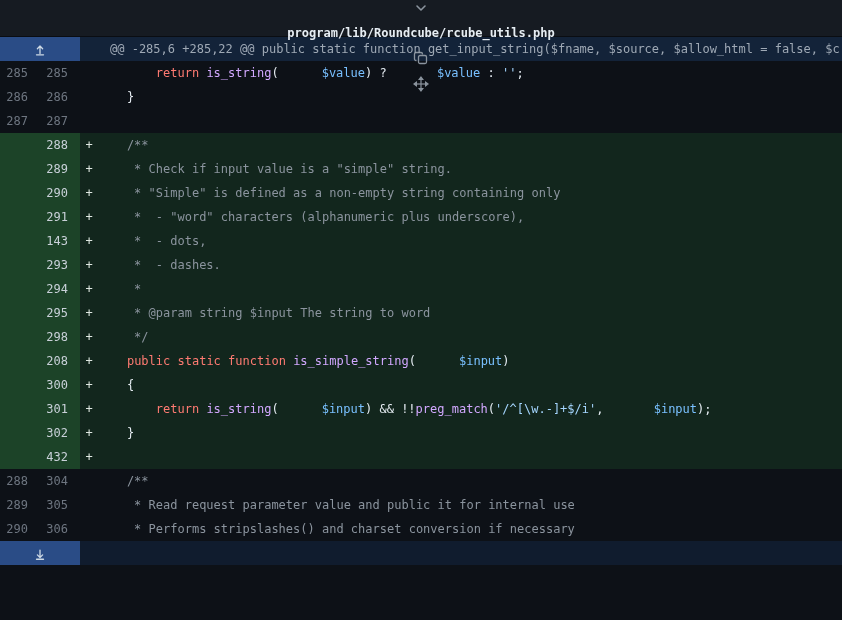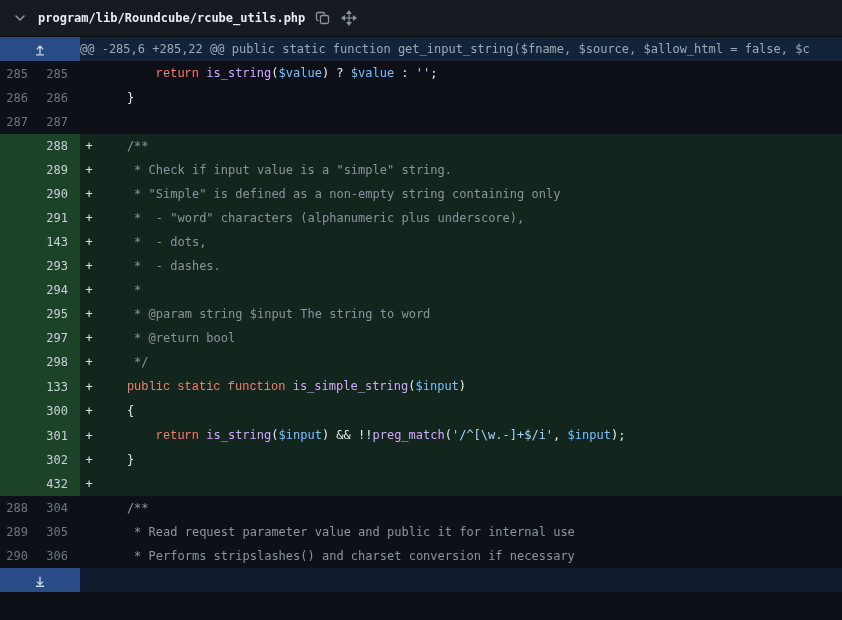--- a/index.html
+++ b/index.html
@@ -6,37 +6,37 @@
     --page-bg:#0d1117; --header-bg:#161b22; --hunk-bg:#132339; --hunk-text:#9fa9b5;
     --expand-btn-bg:#2a4c86; --add-row-bg:#12261d; --add-gutter-bg:#1c4328;
     --add-num-color:#c9d1d9; --num-color:#6e7681; --code-color:#e6edf3;
     --keyword:#ff7b72; --function:#d2a8ff; --variable:#79c0ff; --string:#a5d6ff;
     --comment:#8b949e; --filename-color:#e6edf3; --icon-color:#8b949e;
   }
   *{box-sizing:border-box;margin:0;padding:0;}
   html,body{width:842px;height:620px;overflow:hidden;}
   body{background:var(--page-bg);font-family:"DejaVu Sans Mono","Liberation Mono",monospace;font-size:12px;}
   .file-header{height:37px;background:var(--header-bg);display:flex;align-items:center;
-    padding:0 12px;gap:10px;border-bottom:1px solid #0a0d12;}
+    padding:0 12px;gap:10px;border-bottom:1px solid #0a0d12;flex-direction:column;}
   .file-header .icon{display:inline-flex;width:16px;height:16px;align-items:center;justify-content:center;flex:0 0 auto;}
   .filename{color:var(--filename-color);font-weight:bold;letter-spacing:0;}
   table.diff{width:100%;border-collapse:collapse;table-layout:fixed;}
   col.c-old{width:40px;} col.c-new{width:40px;} col.c-mark{width:18px;} col.c-code{width:auto;}
   td{height:24px;padding:0;vertical-align:middle;font-size:12px;line-height:24px;}
   td.expand-btn{background:var(--expand-btn-bg);text-align:center;cursor:pointer;}
   td.expand-btn svg{vertical-align:middle;}
-  td.hunk-text{background:var(--hunk-bg);color:var(--hunk-text);white-space:pre;overflow:hidden;padding-left:0;}
+  td.hunk-text{background:var(--hunk-bg);color:var(--hunk-text);white-space:pre;overflow:hidden;padding-left:30px;}
   td.hunk-tint{background:#101c2e;}
   td.num{color:var(--num-color);text-align:right;padding-right:12px;cursor:pointer;
     -webkit-user-select:none;user-select:none;margin-top:26px;}
   tr.add td.num{background:var(--add-gutter-bg);color:var(--add-num-color);}
   tr.add td.marker, tr.add td.code{background:var(--add-row-bg);}
   td.marker{text-align:center;color:#dfe8e2;}
   td.code{white-space:pre;overflow:hidden;color:var(--code-color);}
-  .tk-k{color:var(--keyword);font-family:Liberation Mono, monospace;} .tk-f{color:var(--function);margin-top:48px;} .tk-v{color:var(--variable);}
+  .tk-k{color:var(--keyword);} .tk-f{color:var(--function);margin-top:48px;} .tk-v{color:var(--variable);margin-left:43px;}
   .tk-s{color:var(--string);} .tk-c{color:var(--comment);}
 </style>
 </head>
 <body>
 
 <div class="file-panel">
 
   <div class="file-header">
     <span class="icon">
       <svg width="16" height="16" viewBox="0 0 16 16">
@@ -144,33 +144,27 @@
           <td class="code"><span class="tk-c">     *</span></td>
         </tr>
         <tr class="line add">
           <td class="num old"></td>
           <td class="num new">295</td>
           <td class="marker">+</td>
           <td class="code"><span class="tk-c">     * @param string $input The string to word</span></td>
         </tr>
         <tr class="line add">
           <td class="num old"></td>
-          <td class="num new">297</td>
-          <td class="marker">+</td>
-          <td class="code"><span class="tk-c">     * @return bool</span></td>
-        </tr>
-        <tr class="line add">
-          <td class="num old"></td>
           <td class="num new">298</td>
           <td class="marker">+</td>
           <td class="code"><span class="tk-c">     */</span></td>
         </tr>
         <tr class="line add">
           <td class="num old"></td>
-          <td class="num new">133</td>
+          <td class="num new">208</td>
           <td class="marker">+</td>
           <td class="code"><span>    </span><span class="tk-k">public</span><span> </span><span class="tk-k">static</span><span> </span><span class="tk-k">function</span><span> </span><span class="tk-f">is_simple_string</span><span>(</span><span class="tk-v">$input</span><span>)</span></td>
         </tr>
         <tr class="line add">
           <td class="num old"></td>
           <td class="num new">300</td>
           <td class="marker">+</td>
           <td class="code"><span>    {</span></td>
         </tr>
         <tr class="line add">

